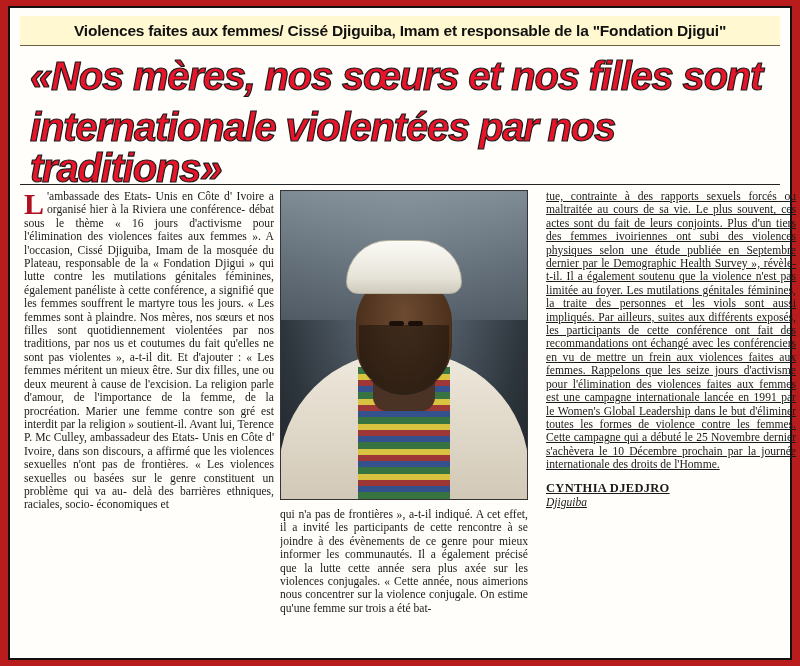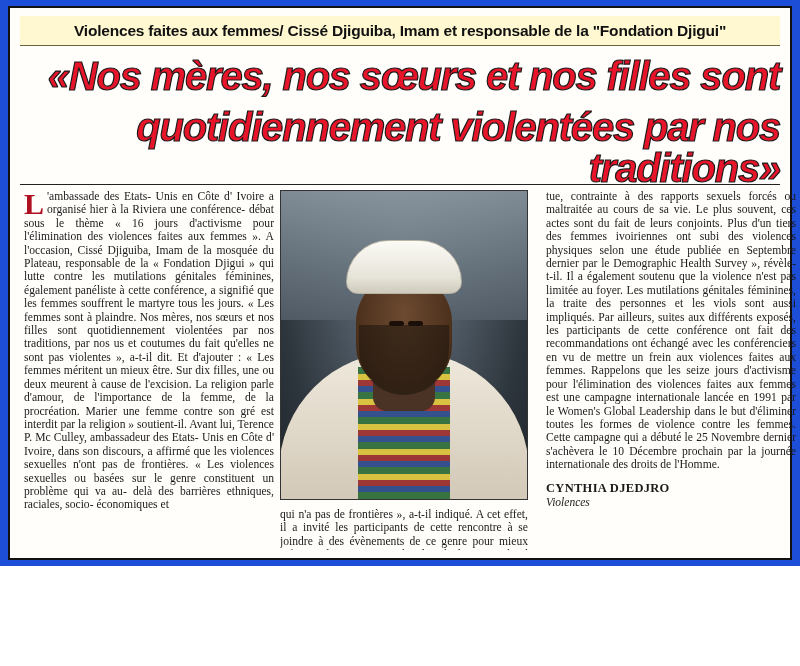--- a/index.html
+++ b/index.html
@@ -6,22 +6,22 @@
     margin: 0;
     padding: 0;
     background: #ffffff;
   }
   body {
     font-family: "Liberation Serif", serif;
   }
   .page {
     position: relative;
     width: 800px;
-    height: 566px;
-    background: #1d4ed8;
+    height: 666px;
+    background: #b91c1c;
     overflow: hidden;
   }
   .frame {
     position: absolute;
     left: 8px;
     top: 6px;
     right: 8px;
     bottom: 6px;
     border: 2px solid #111;
     background: #fffefb;
@@ -43,25 +43,25 @@
   .kicker {
     font-family: "Liberation Sans", sans-serif;
     font-weight: bold;
     font-size: 15.5px;
     color: #111;
     letter-spacing: -0.2px;
     white-space: nowrap;
   }
   .headline-block {
     position: absolute;
-    left: 10px;
+    left: 20px;
     top: 42px;
     right: 10px;
     height: 128px;
-    text-align: right;
+    text-align: left;
   }
   .headline-line {
     font-family: "Liberation Sans", sans-serif;
     font-weight: bold;
     font-style: italic;
     color: #e8152a;
     -webkit-text-stroke: 1.2px #1a1a1a;
     letter-spacing: -1.2px;
     line-height: 1.02;
   }
@@ -110,20 +110,21 @@
     left: 0;
     width: 250px;
   }
   .col-mid {
     left: 256px;
     width: 248px;
   }
   .col-right {
     left: 522px;
     width: 250px;
+    text-decoration: underline;
   }
   .dropcap {
     float: left;
     font-family: "Liberation Serif", serif;
     font-weight: bold;
     font-size: 30px;
     line-height: 25px;
     padding: 1px 3px 0 0;
     color: #b01020;
   }
@@ -248,21 +249,21 @@
 
 <div class="page">
   <div class="frame">
 
     <div class="kicker-band">
       <div class="kicker">Violences faites aux femmes/ Cissé Djiguiba, Imam et responsable de la "Fondation Djigui"</div>
     </div>
 
     <div class="headline-block">
       <div class="headline-line hl1">«Nos mères, nos sœurs et nos filles sont</div>
-      <div class="headline-line hl2">quotidiennement violentées par nos traditions»</div>
+      <div class="headline-line hl2">internationale violentées par nos traditions»</div>
     </div>
 
     <div class="rule-top"></div>
 
     <div class="body-area">
       <div class="cols">
 
         <div class="col col-left">
           <span class="dropcap">L</span>
           <p>'ambassade des Etats- Unis en Côte d' Ivoire a organisé hier à la Riviera une conférence- débat sous le thème « 16 jours d'activisme pour l'élimination des violences faites aux femmes ». A l'occasion, Cissé Djiguiba, Imam de la mosquée du Plateau, responsable de la « Fondation Djigui » qui lutte contre les mutilations génitales féminines, également panéliste à cette conférence, a signifié que les femmes souffrent le martyre tous les jours. « Les femmes sont à plaindre. Nos mères, nos sœurs et nos filles sont quotidiennement violentées par nos traditions, par nos us et coutumes du fait qu'elles ne sont pas violentes », a-t-il dit. Et d'ajouter : « Les femmes méritent un mieux être. Sur dix filles, une ou deux meurent à cause de l'excision. La religion parle d'amour, de l'importance de la femme, de la procréation. Marier une femme contre son gré est interdit par la religion » soutient-il. Avant lui, Terence P. Mc Culley, ambassadeur des Etats- Unis en Côte d' Ivoire, dans son discours, a affirmé que les violences sexuelles n'ont pas de frontières. « Les violences sexuelles ou basées sur le genre constituent un problème qui va au- delà des barrières ethniques, raciales, socio- économiques et</p>
@@ -282,21 +283,21 @@
             </div>
             <div class="ph-cap"></div>
           </div>
           <p>qui n'a pas de frontières », a-t-il indiqué. A cet effet, il a invité les participants de cette rencontre à se joindre à des évènements de ce genre pour mieux informer les communautés. Il a également précisé que la lutte cette année sera plus axée sur les violences conjugales. « Cette année, nous aimerions nous concentrer sur la violence conjugale. On estime qu'une femme sur trois a été bat-</p>
         </div>
 
         <div class="col col-right">
           <p>tue, contrainte à des rapports sexuels forcés ou maltraitée au cours de sa vie. Le plus souvent, ces actes sont du fait de leurs conjoints. Plus d'un tiers des femmes ivoiriennes ont subi des violences physiques selon une étude publiée en Septembre dernier par le Demographic Health Survey », révèle-t-il. Il a également soutenu que la violence n'est pas limitée au foyer. Les mutilations génitales féminines, la traite des personnes et les viols sont aussi impliqués. Par ailleurs, suites aux différents exposés, les participants de cette conférence ont fait des recommandations ont échangé avec les conférenciers en vu de mettre un frein aux violences faites aux femmes. Rappelons que les seize jours d'activisme pour l'élimination des violences faites aux femmes est une campagne internationale lancée en 1991 par le Women's Global Leadership dans le but d'éliminer toutes les formes de violence contre les femmes. Cette campagne qui a débuté le 25 Novembre dernier s'achèvera le 10 Décembre prochain par la journée internationale des droits de l'Homme.</p>
           <div class="byline">
             <div class="name">CYNTHIA DJEDJRO</div>
-            <div class="role">Violences</div>
+            <div class="role">Djiguiba</div>
           </div>
         </div>
 
       </div>
     </div>
 
   </div>
 </div>
 
 </body></html>

